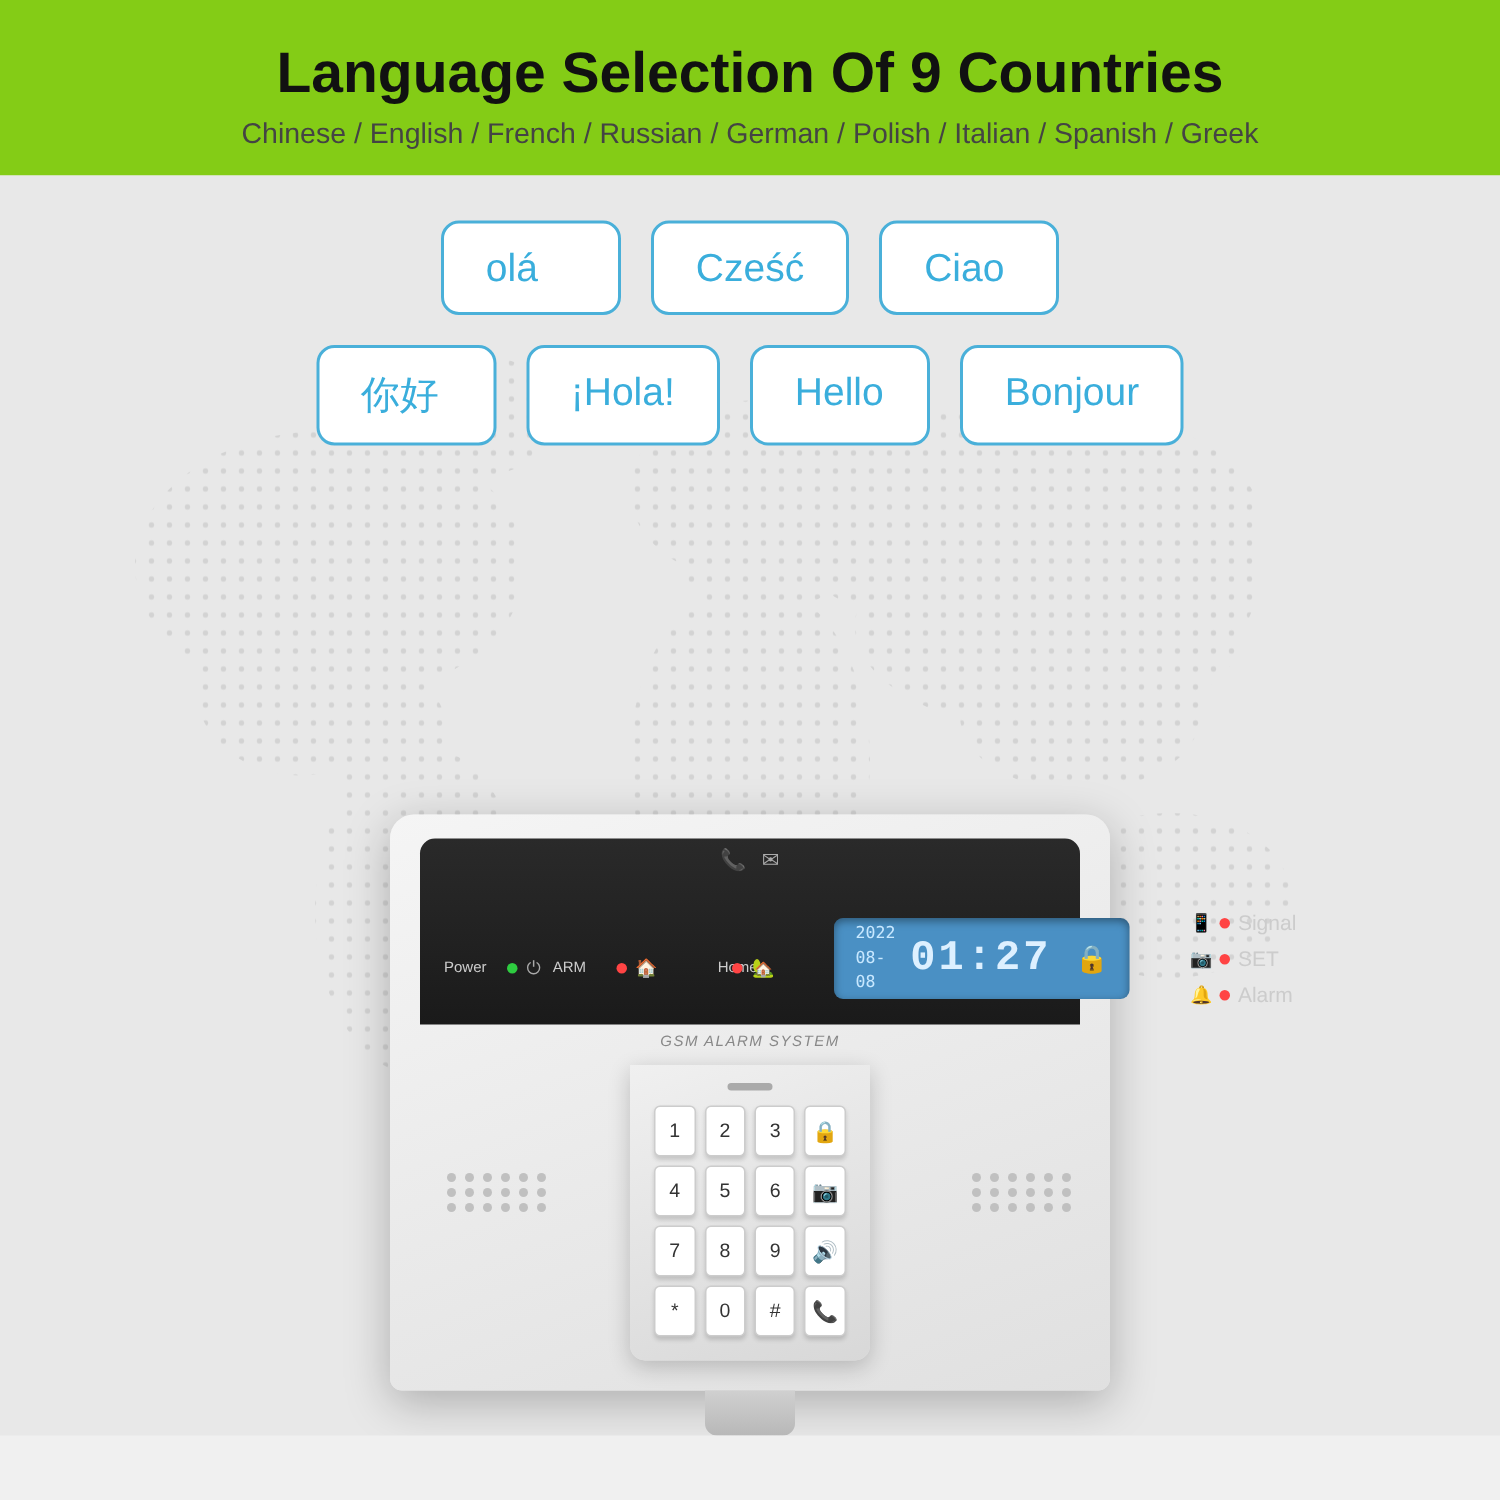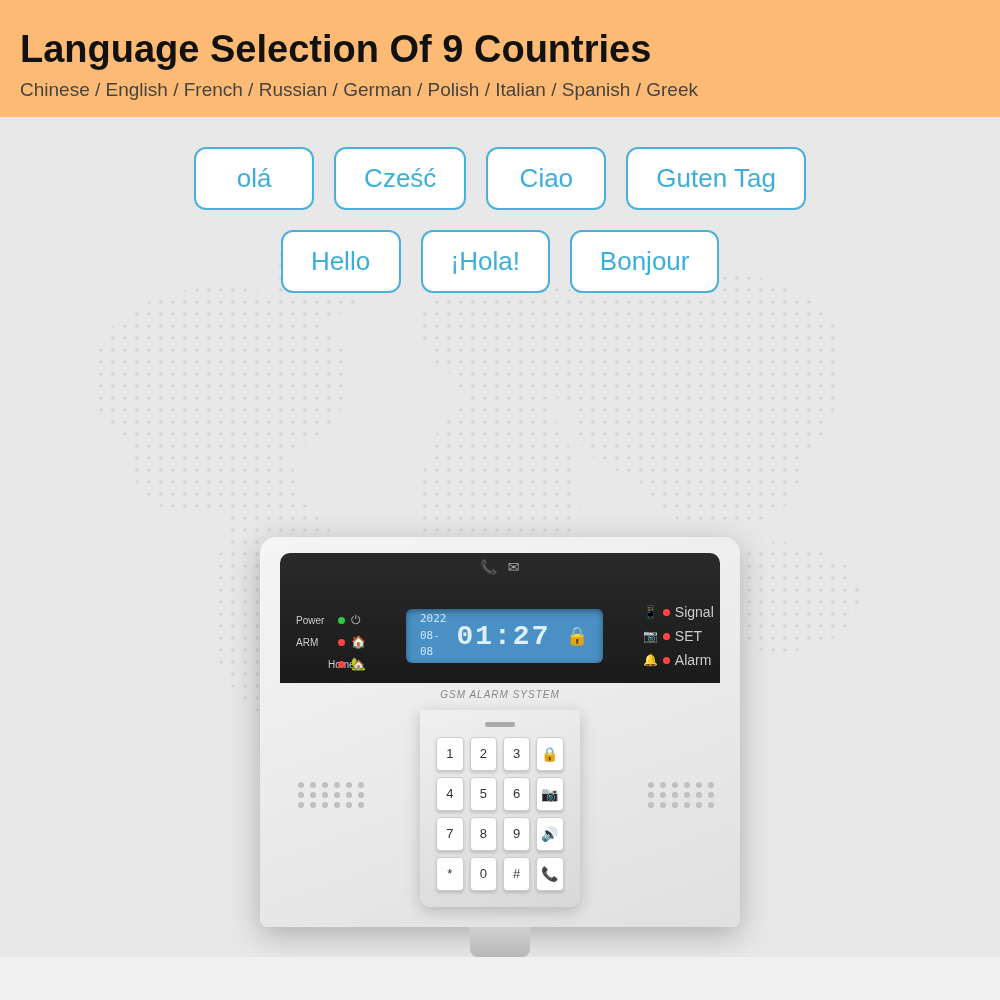--- a/index.html
+++ b/index.html
@@ -7,22 +7,23 @@
       width: 1000px;
       height: 1000px;
       background: #f0f0f0;
       font-family: Arial, sans-serif;
       overflow: hidden;
       position: relative;
     }
 
     
     .header {
+      text-align: center;
       padding: 28px 20px 16px;
-      background: #fdba74;
+      background: #84cc16;
     }
     .main-title {
       font-size: 38px;
       font-weight: 900;
       color: #111;
       margin-bottom: 8px;
     }
     .subtitle {
       font-size: 19px;
       color: #444;
@@ -63,21 +64,20 @@
     }
     .greeting-bubble {
       border: 2px solid #4ab0d9;
       border-radius: 12px;
       padding: 14px 28px;
       background: white;
       font-size: 26px;
       font-weight: 500;
       color: #3aaedc;
       min-width: 120px;
-      text-align: center;
       white-space: nowrap;
     }
 
     
     .device-container {
       position: absolute;
       bottom: 0;
       left: 50%;
       transform: translateX(-50%);
       width: 480px;
@@ -114,21 +114,21 @@
       gap: 10px;
     }
     .top-icon {
       color: #aaa;
       font-size: 14px;
     }
 
     
     .status-indicators {
       display: flex;
-      flex-direction: column;
+      flex-direction: row;
       gap: 8px;
       margin-top: 32px;
     }
     .status-row {
       display: flex;
       align-items: center;
       gap: 6px;
     }
     .status-label {
       color: #ccc;
@@ -348,25 +348,25 @@
       </mask>
     </defs>
     <rect width="1000" height="840" fill="url(#dots)" mask="url(#world-mask)"></rect>
   </svg>
 
   <div class="greetings-container">
     <div class="greetings-row">
       <div class="greeting-bubble">olá</div>
       <div class="greeting-bubble">Cześć</div>
       <div class="greeting-bubble">Ciao</div>
-      <div class="greeting-bubble">Guten Tag</div>
     </div>
     <div class="greetings-row">
+      <div class="greeting-bubble">你好</div>
+      <div class="greeting-bubble">¡Hola!</div>
       <div class="greeting-bubble">Hello</div>
-      <div class="greeting-bubble">¡Hola!</div>
       <div class="greeting-bubble">Bonjour</div>
     </div>
   </div>
 
   <div class="device-container">
 
     <div class="device-body">
 
       <div class="top-panel">
 

